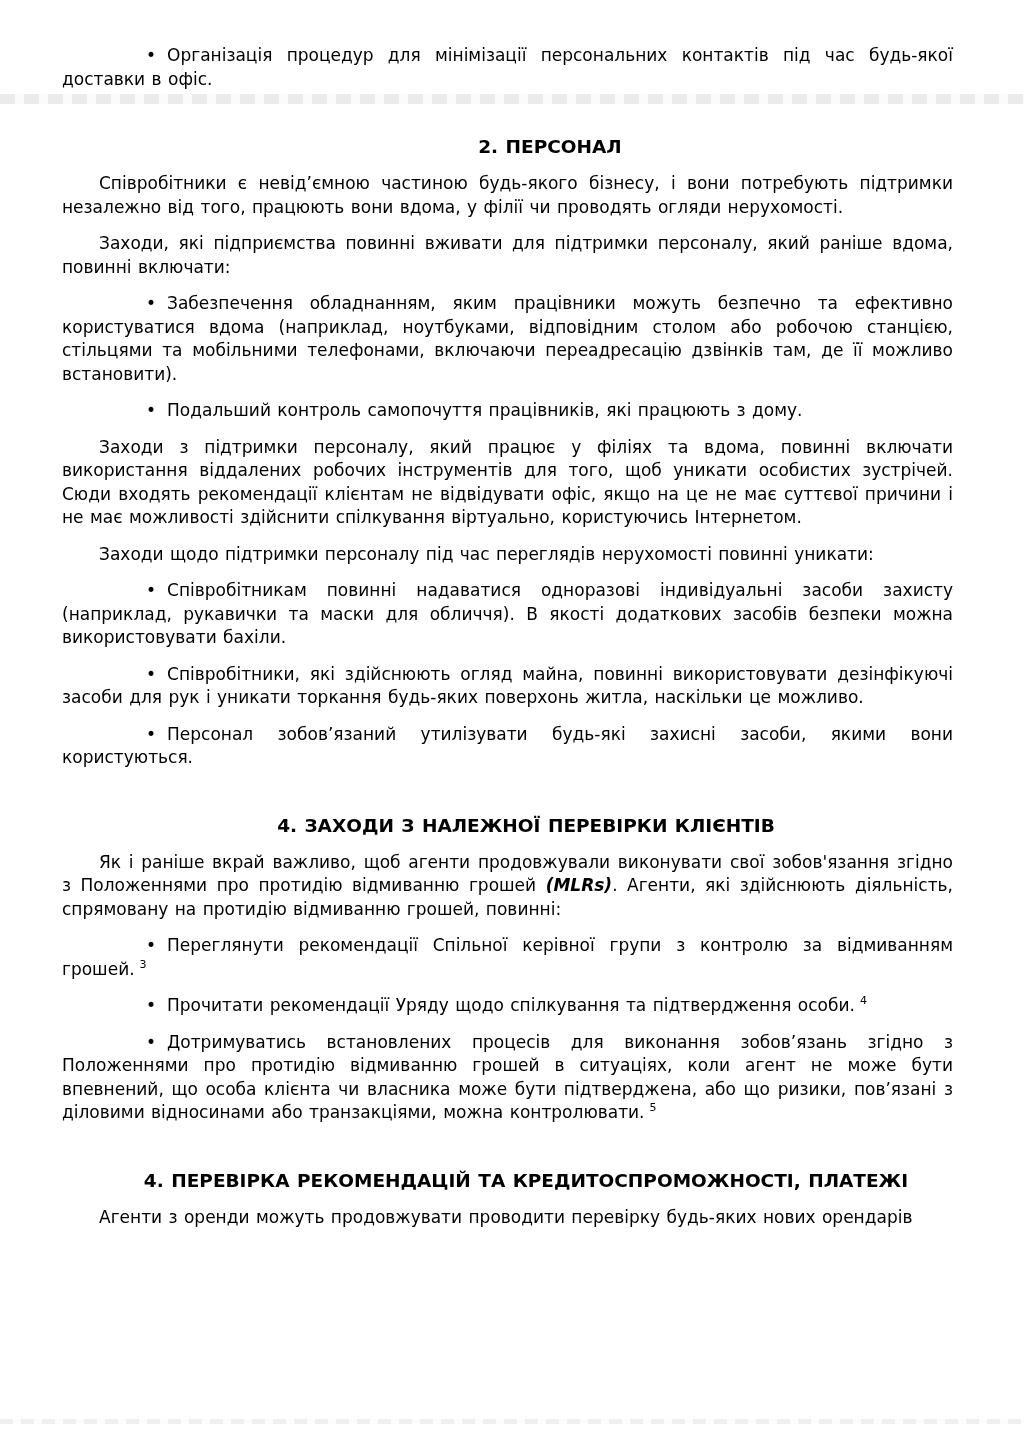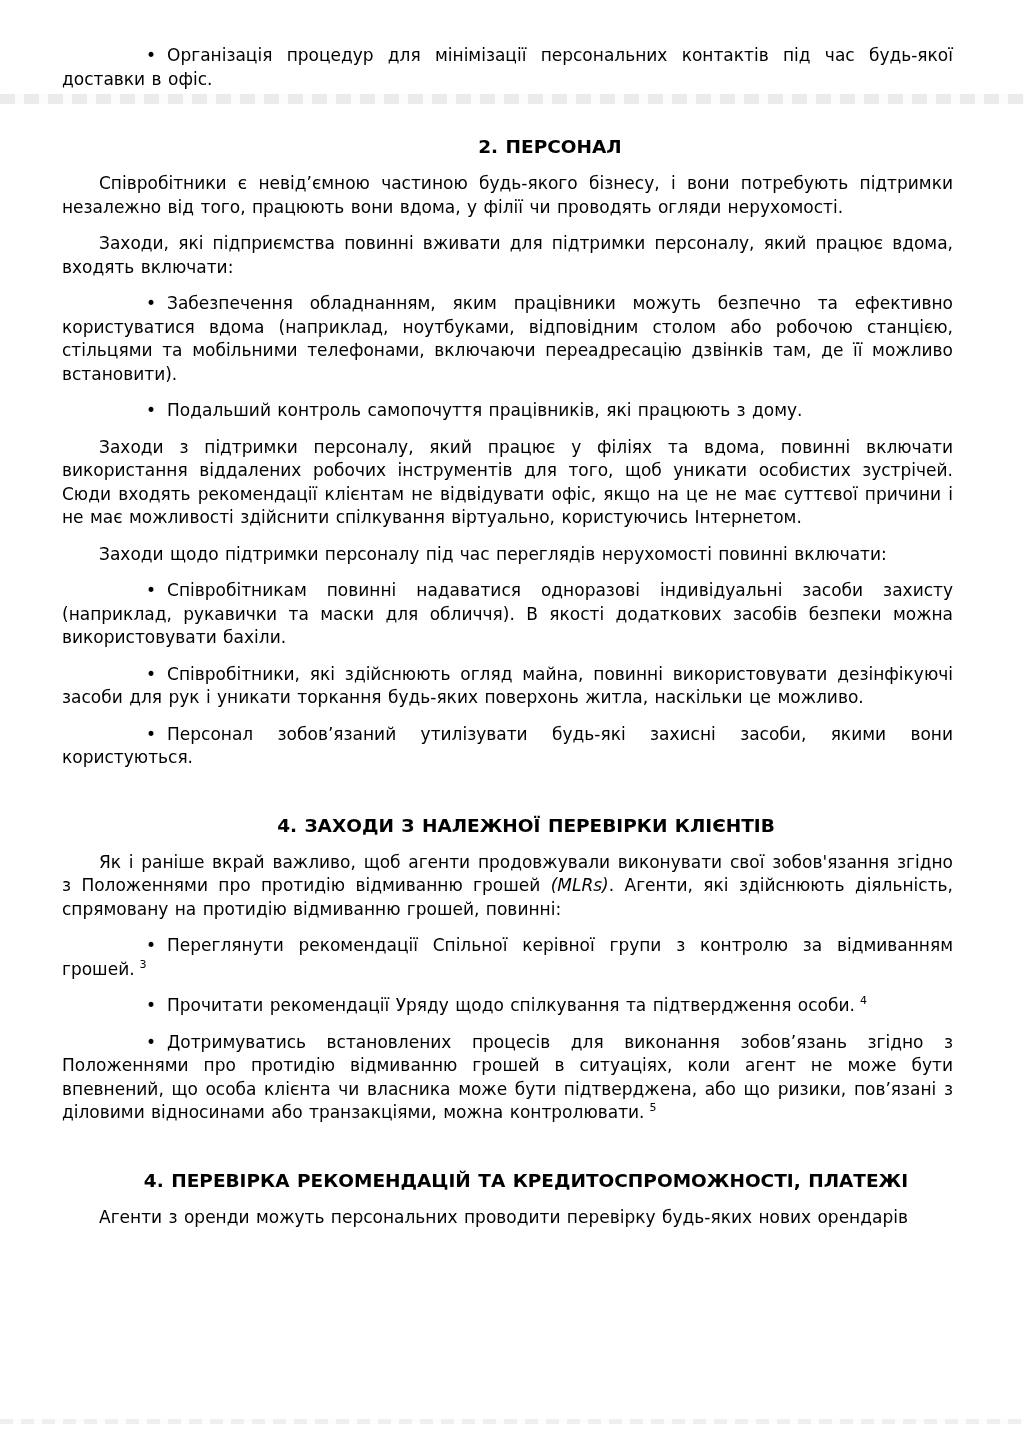--- a/index.html
+++ b/index.html
@@ -39,21 +39,21 @@
     text-indent: 0;
   }
   .heading.deep-indent { margin-left: 85px; }
   .sup {
     font-size: 11px;
     vertical-align: super;
     line-height: 0;
   }
   .sup:empty { display: none; }
   .sup:not(:empty) { margin-left: 5px; }
-  .italic { font-style: italic; }
+  .italic { font-style: italic; font-weight: bold; }
   .artifact-band {
     position: absolute;
     left: 0;
     width: 1024px;
     pointer-events: none;
   }
   .artifact-band.top {
     top: 94px;
     height: 10px;
     background:
@@ -76,29 +76,29 @@
 <body>
 
 <div class="page">
 
   <p class="bullet"><span class="dot">•</span><span>Організація процедур для мінімізації персональних контактів під час будь-якої доставки в офіс.</span></p>
 
   <p class="heading deep-indent">2. ПЕРСОНАЛ</p>
 
   <p>Співробітники є невід’ємною частиною будь-якого бізнесу, і вони потребують підтримки незалежно від того, працюють вони вдома, у філії чи проводять огляди нерухомості.</p>
 
-  <p>Заходи, які підприємства повинні вживати для підтримки персоналу, який працює вдома, входять включати:</p>
+  <p>Заходи, які підприємства повинні вживати для підтримки персоналу, який раніше вдома, повинні включати:</p>
 
   <p class="bullet"><span class="dot">•</span><span>Забезпечення обладнанням, яким працівники можуть безпечно та ефективно користуватися вдома (наприклад, ноутбуками, відповідним столом або робочою станцією, стільцями та мобільними телефонами, включаючи переадресацію дзвінків там, де її можливо встановити).</span></p>
 
   <p class="bullet"><span class="dot">•</span><span>Подальший контроль самопочуття працівників, які працюють з дому.</span></p>
 
   <p>Заходи з підтримки персоналу, який працює у філіях та вдома, повинні включати використання віддалених робочих інструментів для того, щоб уникати особистих зустрічей. Сюди входять рекомендації клієнтам не відвідувати офіс, якщо на це не має суттєвої причини і не має можливості здійснити спілкування віртуально, користуючись Інтернетом.</p>
 
-  <p>Заходи щодо підтримки персоналу під час переглядів нерухомості повинні включати:</p>
+  <p>Заходи щодо підтримки персоналу під час переглядів нерухомості повинні уникати:</p>
 
   <p class="bullet"><span class="dot">•</span><span>Співробітникам повинні надаватися одноразові індивідуальні засоби захисту (наприклад, рукавички та маски для обличчя). В якості додаткових засобів безпеки можна використовувати бахіли.</span></p>
 
   <p class="bullet"><span class="dot">•</span><span>Співробітники, які здійснюють огляд майна, повинні використовувати дезінфікуючі засоби для рук і уникати торкання будь-яких поверхонь житла, наскільки це можливо.</span></p>
 
 
 
   <p class="bullet"><span class="dot">•</span><span>Персонал зобов’язаний утилізувати будь-які захисні засоби, якими вони користуються.</span></p>
 
   <p class="heading">4. ЗАХОДИ З НАЛЕЖНОЇ ПЕРЕВІРКИ КЛІЄНТІВ</p>
@@ -107,18 +107,18 @@
 
 
   <p class="bullet"><span class="dot">•</span><span>Переглянути рекомендації Спільної керівної групи з контролю за відмиванням грошей.</span><span class="sup">3</span></p>
 
   <p class="bullet"><span class="dot">•</span><span>Прочитати рекомендації Уряду щодо спілкування та підтвердження особи.</span><span class="sup">4</span></p>
 
   <p class="bullet"><span class="dot">•</span><span>Дотримуватись встановлених процесів для виконання зобов’язань згідно з Положеннями про протидію відмиванню грошей в ситуаціях, коли агент не може бути впевнений, що особа клієнта чи власника може бути підтверджена, або що ризики, пов’язані з діловими відносинами або транзакціями, можна контролювати.</span><span class="sup">5</span></p>
 
   <p class="heading">4. ПЕРЕВІРКА РЕКОМЕНДАЦІЙ ТА КРЕДИТОСПРОМОЖНОСТІ, ПЛАТЕЖІ</p>
 
-  <p>Агенти з оренди можуть персональних проводити перевірку будь-яких нових орендарів</p>
+  <p>Агенти з оренди можуть продовжувати проводити перевірку будь-яких нових орендарів</p>
 
   <div class="artifact-band top"></div>
   <div class="artifact-band bottom"></div>
 
 </div>
 
 </body></html>

